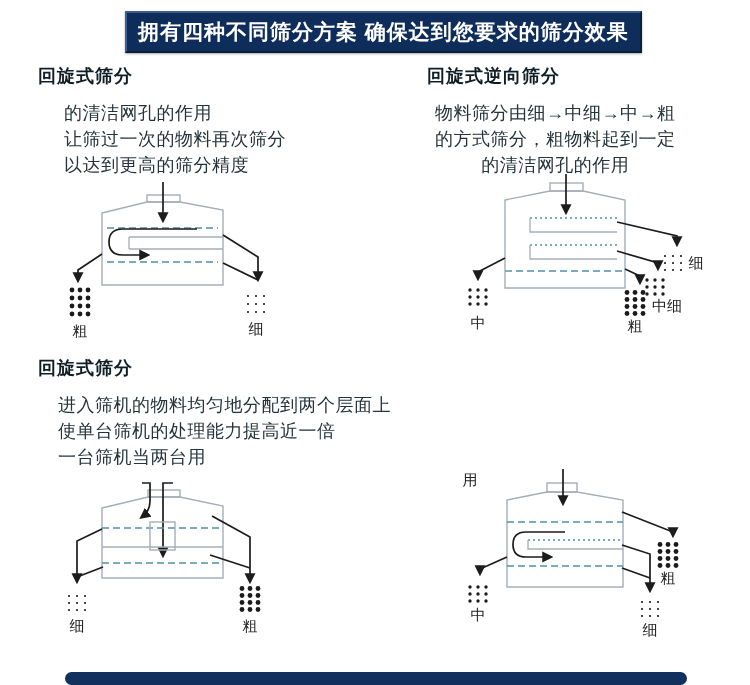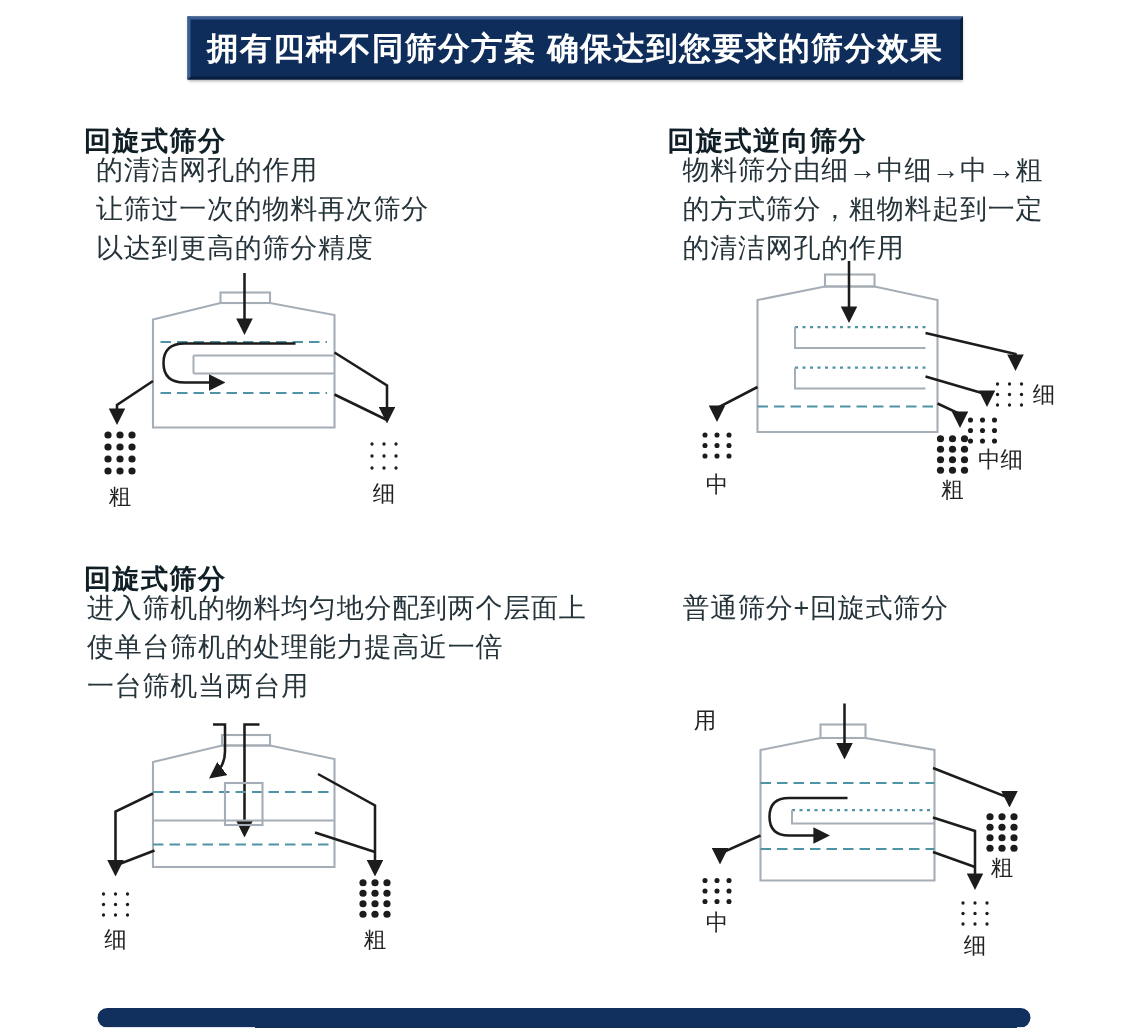--- a/index.html
+++ b/index.html
@@ -2,24 +2,24 @@
 <html><head>
 <meta charset="utf-8">
 <style>
   html,body{margin:0;padding:0;background:#fff;}
   .page{position:relative;width:750px;height:685px;background:#ffffff;overflow:hidden;
         font-family:"Liberation Sans","DejaVu Sans",sans-serif;color:#25333a;}
   .banner{position:absolute;left:125px;top:11px;background:#0e2d5a;color:#ffffff;
           font-size:21px;font-weight:bold;letter-spacing:1px;padding:5px 11px;
           border:2px solid #3b5e94;border-right-color:#0a1e3e;border-bottom-color:#0a1e3e;
           box-shadow:0 1px 2px rgba(0,0,0,.35);white-space:nowrap;}
-  .qtitle{position:absolute;margin:18px;font-size:18px;font-weight:900;color:#101f26;letter-spacing:1px;}
+  .qtitle{position:absolute;margin:0;font-size:18px;font-weight:900;color:#101f26;letter-spacing:1px;}
   .qtext{position:absolute;font-size:18px;line-height:26px;color:#25333a;letter-spacing:0.5px;}
   .t1{left:38px;top:64px;}  .x1{left:64px;top:100px;}
-  .t2{left:427px;top:64px;} .x2{left:455px;top:100px;}
+  .t2{left:427px;top:64px;} .x2{left:435px;top:100px;text-align:center;}
   .t3{left:38px;top:356px;} .x3{left:58px;top:392px;}
   .t4{left:438px;top:356px;}.x4{left:455px;top:392px;}
   svg.diag{position:absolute;overflow:visible;}
   .d1{left:55px;top:182px;}  .d2{left:445px;top:172px;}
   .d3{left:60px;top:465px;}  .d4{left:450px;top:465px;}
   svg .outline{stroke:#a5aeb6;stroke-width:1.4;fill:none;}
   svg .grayline{stroke:#a5aeb6;stroke-width:1.3;fill:none;}
   svg .teal-dash{stroke:#4f93a6;stroke-width:1.4;fill:none;stroke-dasharray:7 4;}
   svg .teal-dot{stroke:#4f93a6;stroke-width:1.5;fill:none;stroke-dasharray:2 3;}
   svg .flow{stroke:#1c1c1c;stroke-width:1.7;fill:none;}
@@ -204,21 +204,20 @@
         <circle cx="198" cy="137.5" r="2.4"></circle>
         <circle cx="182" cy="144.5" r="2.4"></circle>
         <circle cx="190" cy="144.5" r="2.4"></circle>
         <circle cx="198" cy="144.5" r="2.4"></circle>
       </g>
     <text x="17" y="166">细</text>
     <text x="190" y="166">粗</text>
   </svg>
 
   <div class="qtext x4">
-    <div>普通筛分+回旋式筛分</div>
   </div>
   <svg class="diag d4" width="290" height="185" viewBox="0 0 290 185">
     <text x="20" y="20">用</text>
     <rect class="outline" x="97" y="18" width="30" height="9"></rect>
     <polygon class="outline" points="57,35 97,27 127,27 173,35 173,122 57,122"></polygon>
     <path class="flow" d="M113,4 V38" marker-end="url(#ah)"></path>
     <path class="teal-dash" d="M57,57 H173"></path>
     <path class="teal-dot" d="M78,75 H173"></path>
     <path class="grayline" d="M78,75 V84 H173"></path>
     <path class="flow" d="M115,67 H76 Q63,67 63,79.5 Q63,92 76,92 H100" marker-end="url(#ah)"></path>

